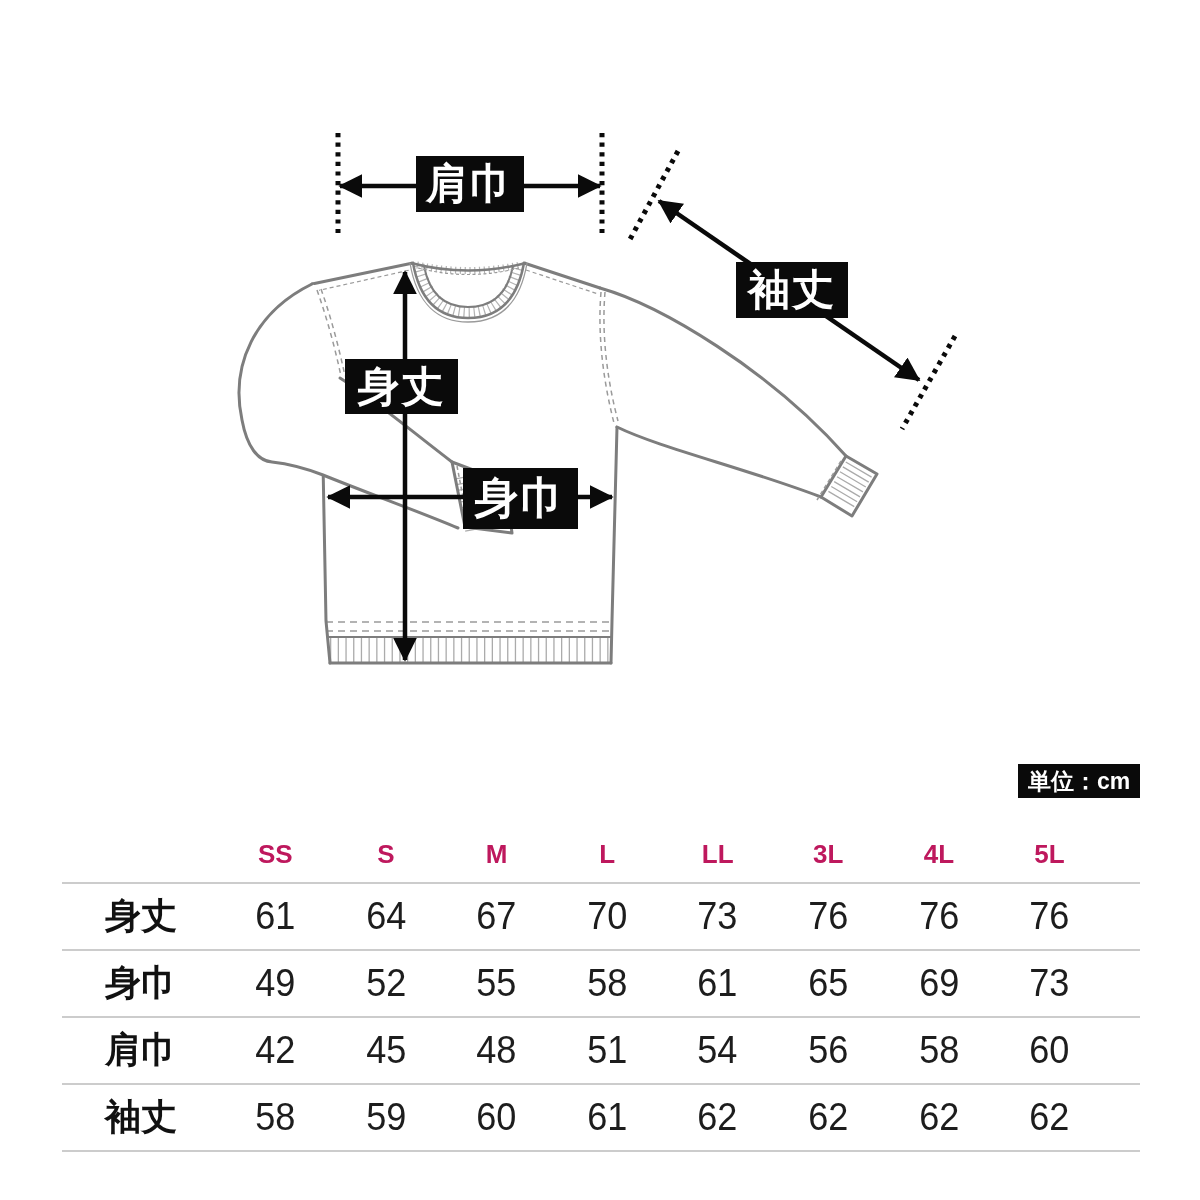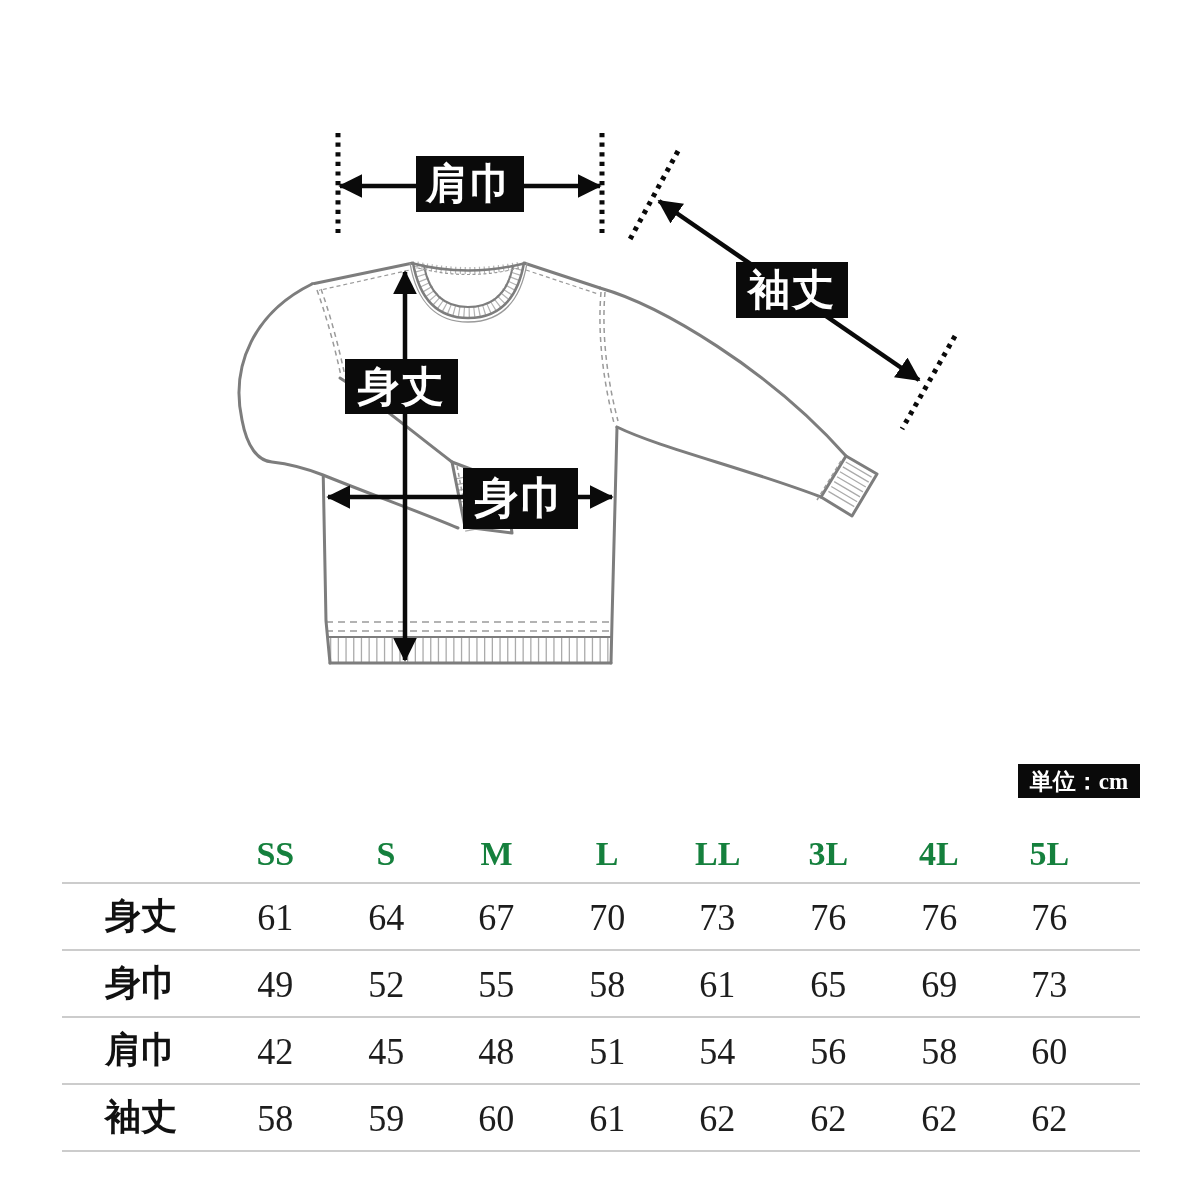--- a/index.html
+++ b/index.html
@@ -1,18 +1,18 @@
 <!DOCTYPE html>
 <html><head>
 <meta charset="utf-8">
 <style>
   html,body{margin:0;padding:0;background:#ffffff;}
   .stage{
     position:relative;width:1200px;height:1200px;background:#fff;overflow:hidden;
-    font-family:Liberation Serif, serif;
+    font-family:Liberation Sans, sans-serif;
   }
   .diagram-svg{position:absolute;left:0;top:0;}
   .dim-label{
     position:absolute;display:flex;align-items:center;justify-content:center;
     background:#0a0a0a;color:#fff;font-weight:bold;letter-spacing:2px;
   }
   .lbl-katahaba{left:416px;top:156px;width:108px;height:56px;font-size:42px;}
   .lbl-sodetake{left:736px;top:262px;width:112px;height:56px;font-size:42px;}
   .lbl-mitake  {left:345px;top:359px;width:113px;height:55px;font-size:42px;}
   .lbl-mihaba  {left:463px;top:468px;width:115px;height:61px;font-size:44px;}
@@ -22,21 +22,21 @@
     background:#0a0a0a;color:#fff;font-size:23px;font-weight:600;
   }
   .size-table{position:absolute;left:62px;top:826px;width:1078px;}
   .trow{
     display:grid;grid-template-columns:158px repeat(8,110.6px) auto;
     align-items:center;border-bottom:2px solid #cccccc;
   }
   .trow.head{height:56px;}
   .trow.body{height:65px;}
   .cell{text-align:center;color:#1d1d1d;}
-  .cell.colhead{font-weight:bold;font-size:34px;color:#15803d;}
+  .cell.colhead{font-weight:bold;font-size:26px;color:#be185d;}
   .cell.rowlabel{font-weight:bold;font-size:36px;color:#111;}
   .cell.val{font-size:38px;font-weight:400;transform:scaleX(.95);}
 </style>
 </head>
 <body>
 
 <div class="stage">
 
   <svg class="diagram-svg" viewBox="0 0 1200 760" width="1200" height="760">
     <defs>

